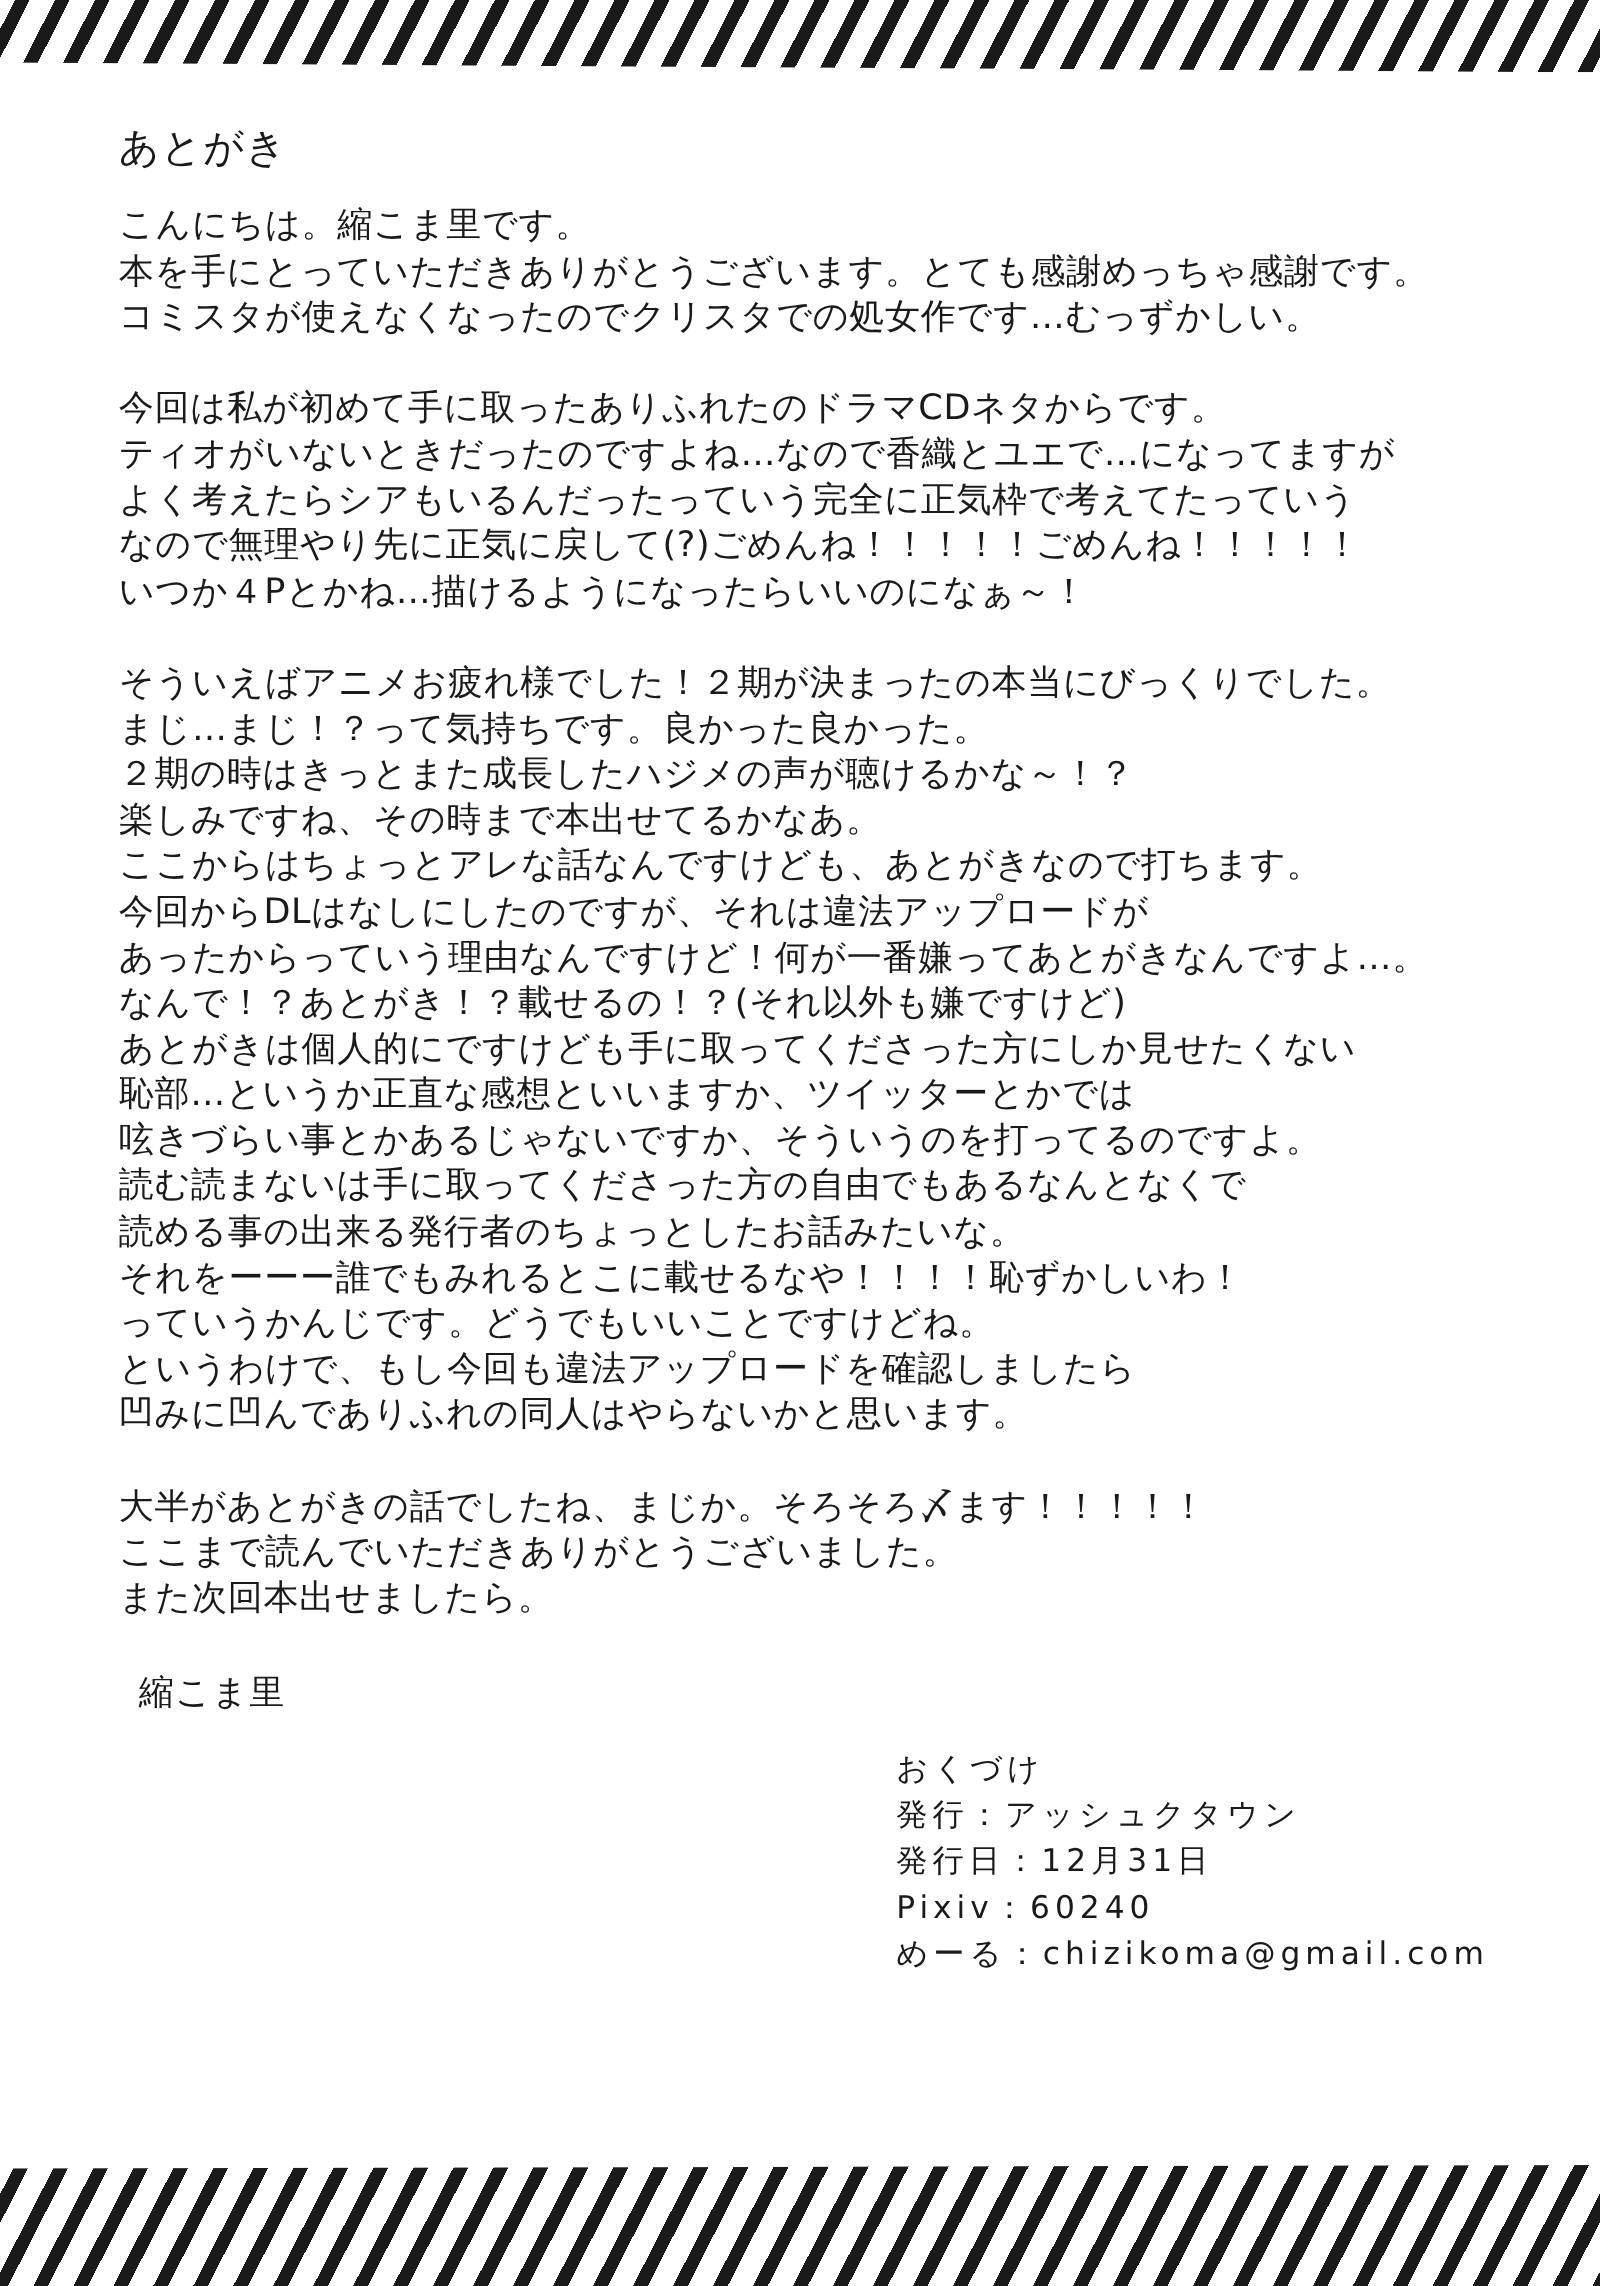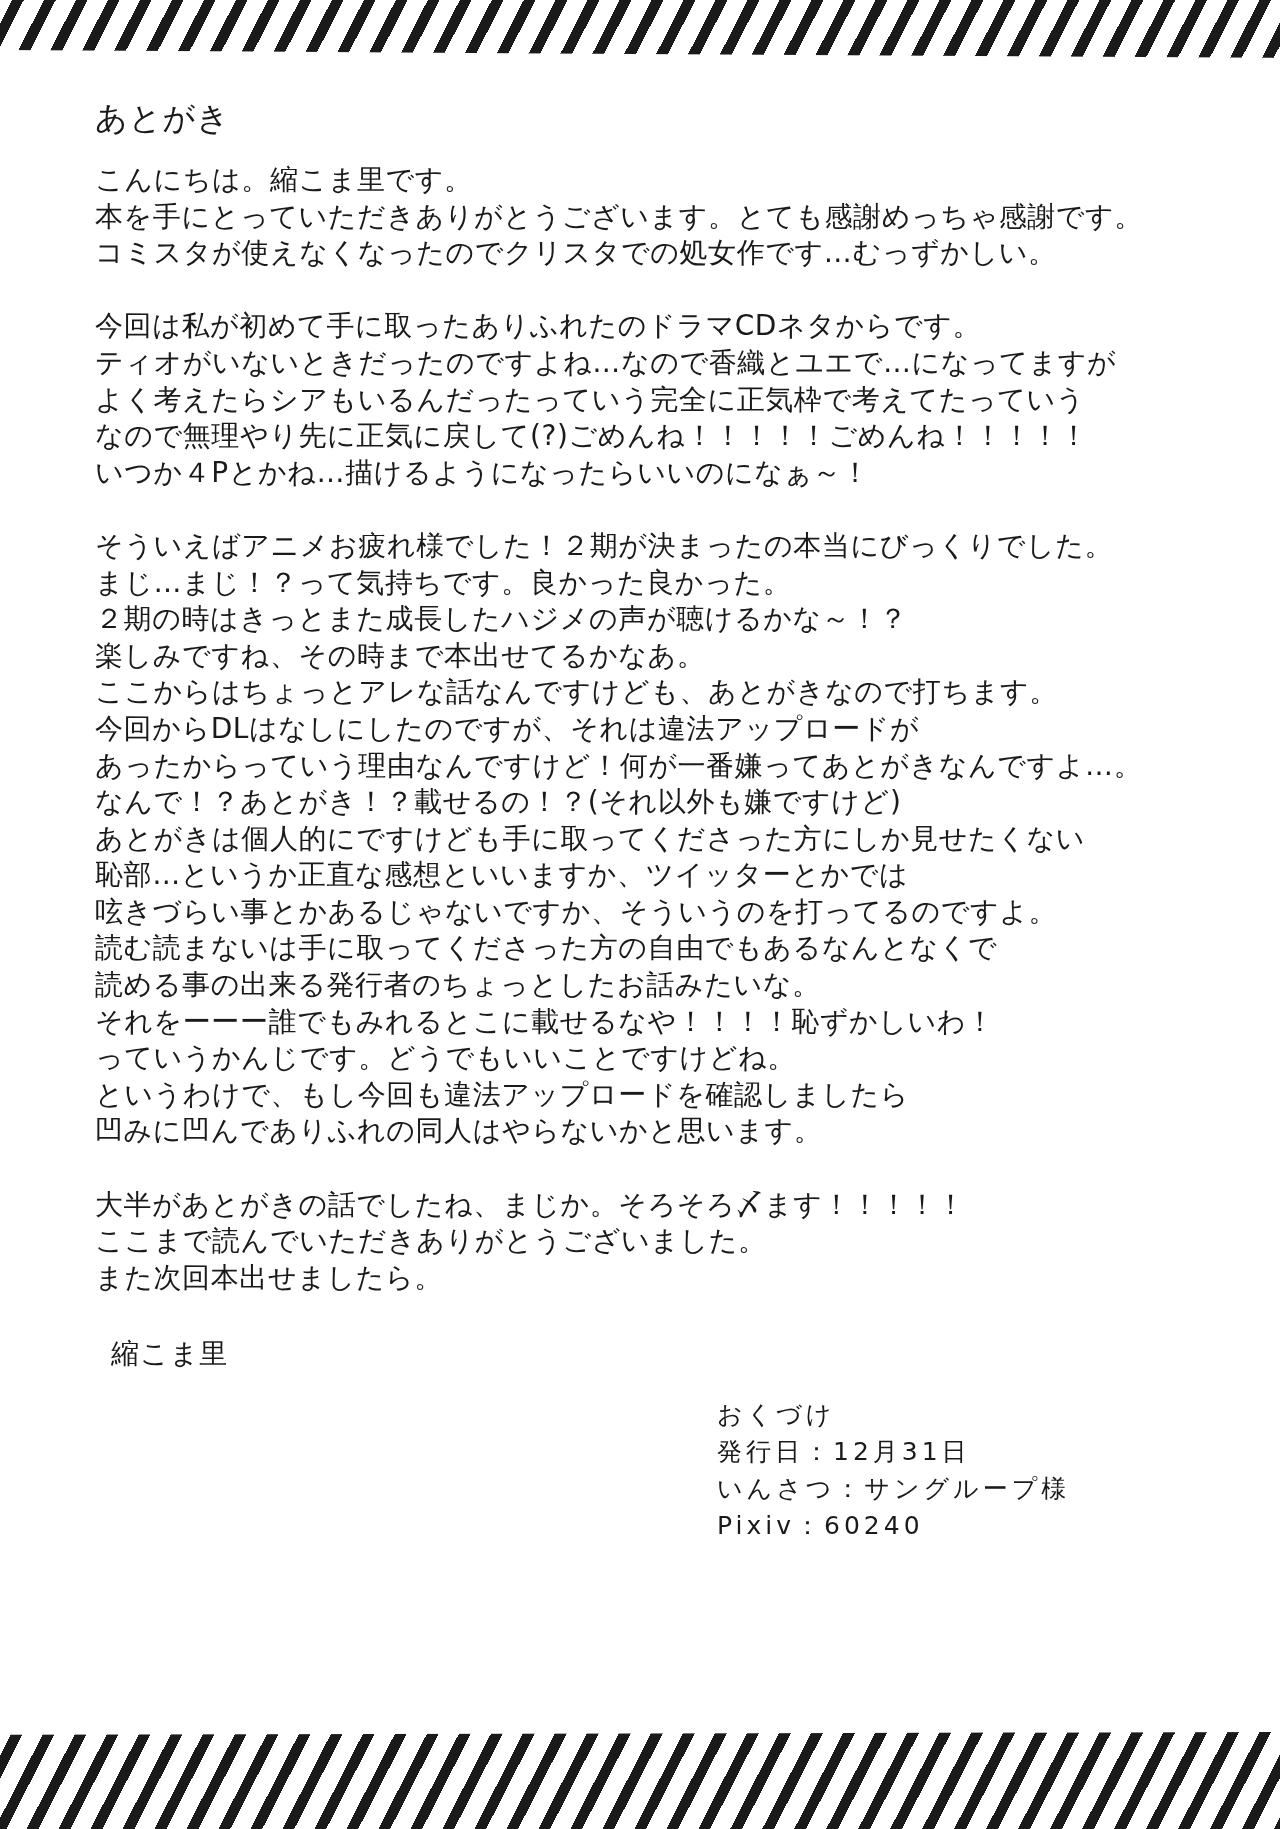--- a/index.html
+++ b/index.html
@@ -100,18 +100,19 @@
 凹みに凹んでありふれの同人はやらないかと思います。
 
 大半があとがきの話でしたね、まじか。そろそろ〆ます！！！！！
 ここまで読んでいただきありがとうございました。
 また次回本出せましたら。</div>
 
 <div class="signature">縮こま里</div>
 
 <div class="colophon">
   <div class="line">おくづけ</div>
+  <div class="line">発行：アッシュクタウン</div>
   <div class="line">発行日：12月31日</div>
-  <div class="line">いんさつ：サングループ様</div>
   <div class="line">Pixiv：60240</div>
+  <div class="line">めーる：chizikoma@gmail.com</div>
 </div>
 
 <div class="stripe-band bottom"></div>
 
 </body></html>

